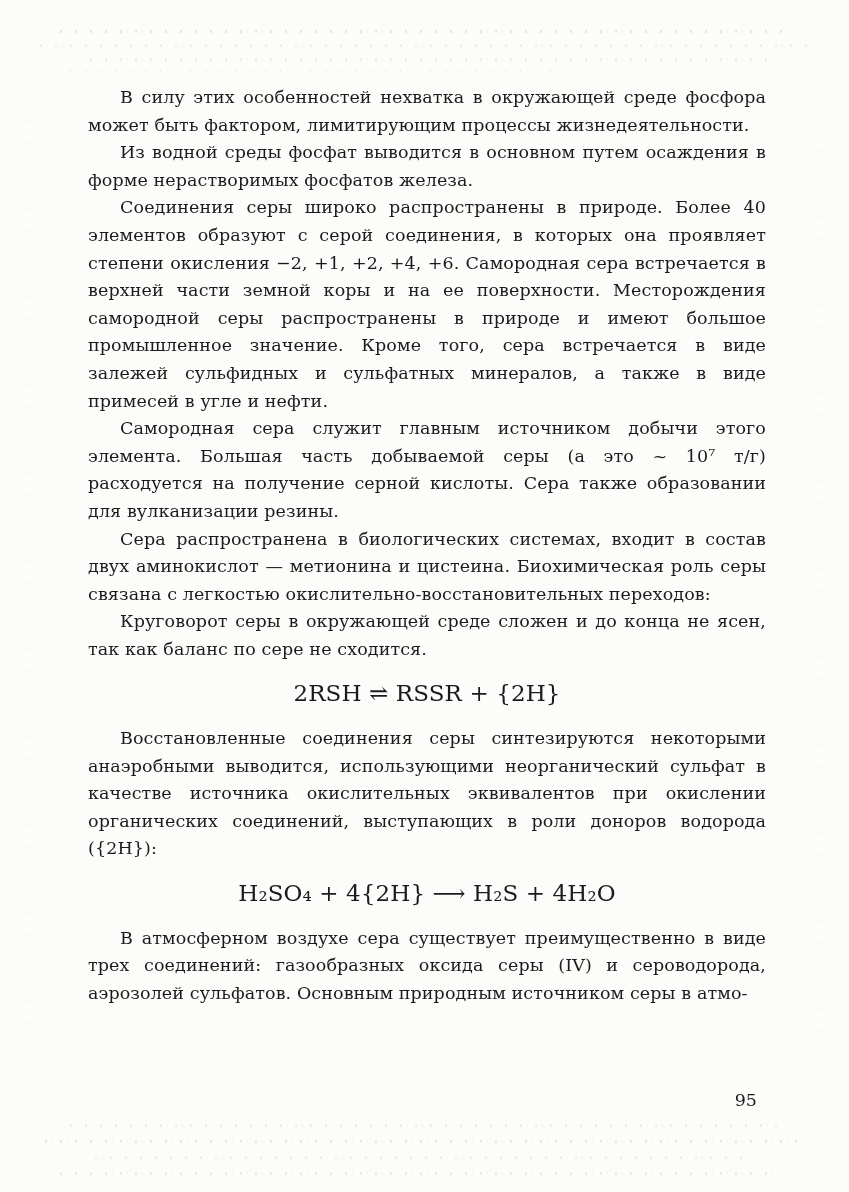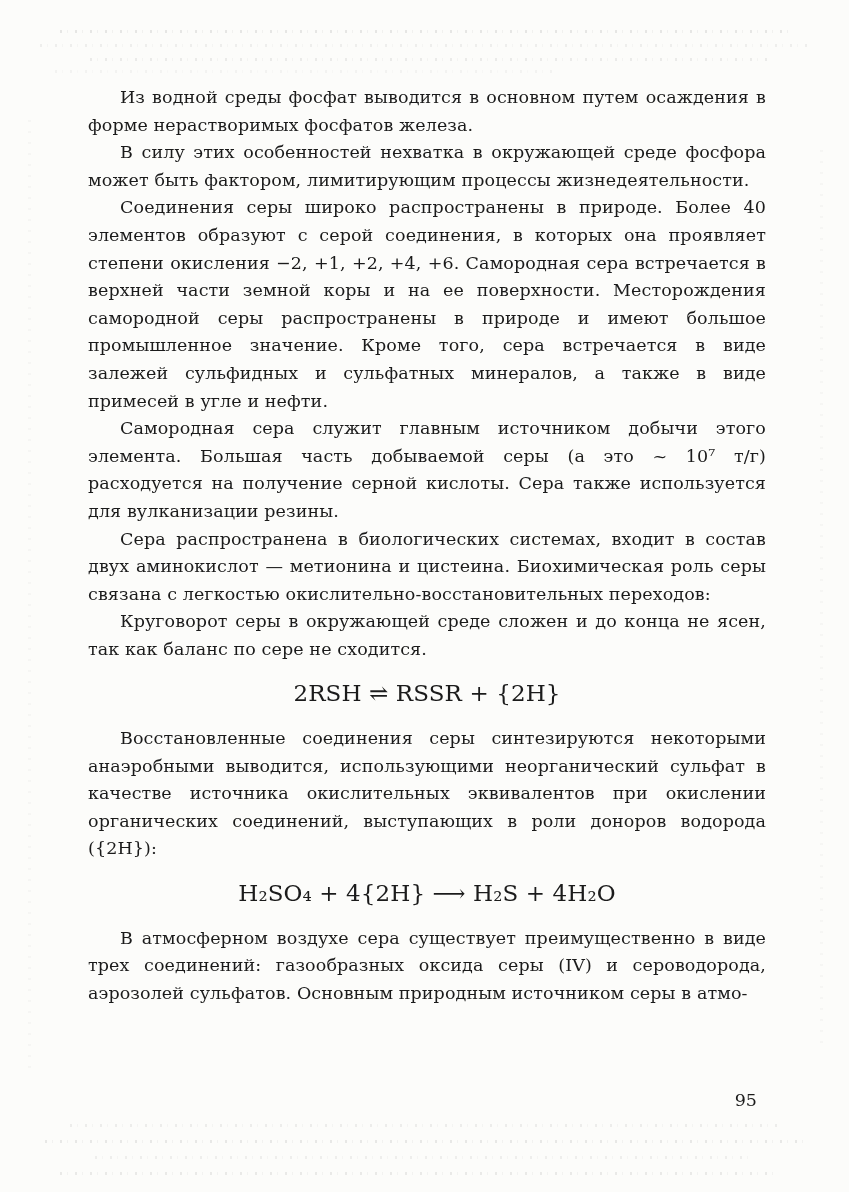--- a/index.html
+++ b/index.html
@@ -92,24 +92,24 @@
   <div class="noise n3"></div>
   <div class="noise n4"></div>
   <div class="noise n5"></div>
   <div class="noise n6"></div>
   <div class="noise n7"></div>
   <div class="noise n8"></div>
   <div class="side-noise s1"></div>
   <div class="side-noise s2"></div>
 
   <div class="content">
+    <p class="para">В силу этих особенностей нехватка в окружающей среде фосфора может быть фактором, лимитирующим процессы жизнедеятельности.</p>
     <p class="para">Из водной среды фосфат выводится в основном путем осаждения в форме нерастворимых фосфатов железа.</p>
-    <p class="para">В силу этих особенностей нехватка в окружающей среде фосфора может быть фактором, лимитирующим процессы жизнедеятельности.</p>
     <p class="para">Соединения серы широко распространены в природе. Более 40 элементов образуют с серой соединения, в которых она проявляет степени окисления −2, +1, +2, +4, +6. Самородная сера встречается в верхней части земной коры и на ее поверхности. Месторождения самородной серы распространены в природе и имеют большое промышленное значение. Кроме того, сера встречается в виде залежей сульфидных и сульфатных минералов, а также в виде примесей в угле и нефти.</p>
-    <p class="para">Самородная сера служит главным источником добычи этого элемента. Большая часть добываемой серы (а это ~ 10⁷ т/г) расходуется на получение серной кислоты. Сера также используется для вулканизации резины.</p>
+    <p class="para">Самородная сера служит главным источником добычи этого элемента. Большая часть добываемой серы (а это ~ 10⁷ т/г) расходуется на получение серной кислоты. Сера также образовании для вулканизации резины.</p>
     <p class="para">Сера распространена в биологических системах, входит в состав двух аминокислот — метионина и цистеина. Биохимическая роль серы связана с легкостью окислительно-восстановительных переходов:</p>
     <p class="para">Круговорот серы в окружающей среде сложен и до конца не ясен, так как баланс по сере не сходится.</p>
     <p class="equation">2RSH ⇌ RSSR + {2H}</p>
     <p class="para">Восстановленные соединения серы синтезируются некоторыми анаэробными выводится, использующими неорганический сульфат в качестве источника окислительных эквивалентов при окислении органических соединений, выступающих в роли доноров водорода ({2H}):</p>
     <p class="equation">H₂SO₄ + 4{2H} ⟶ H₂S + 4H₂O</p>
     <p class="para">В атмосферном воздухе сера существует преимущественно в виде трех соединений: газообразных оксида серы (IV) и сероводорода, аэрозолей сульфатов. Основным природным источником серы в атмо-</p>
   </div>
 
   <div class="page-number">95</div>
 

